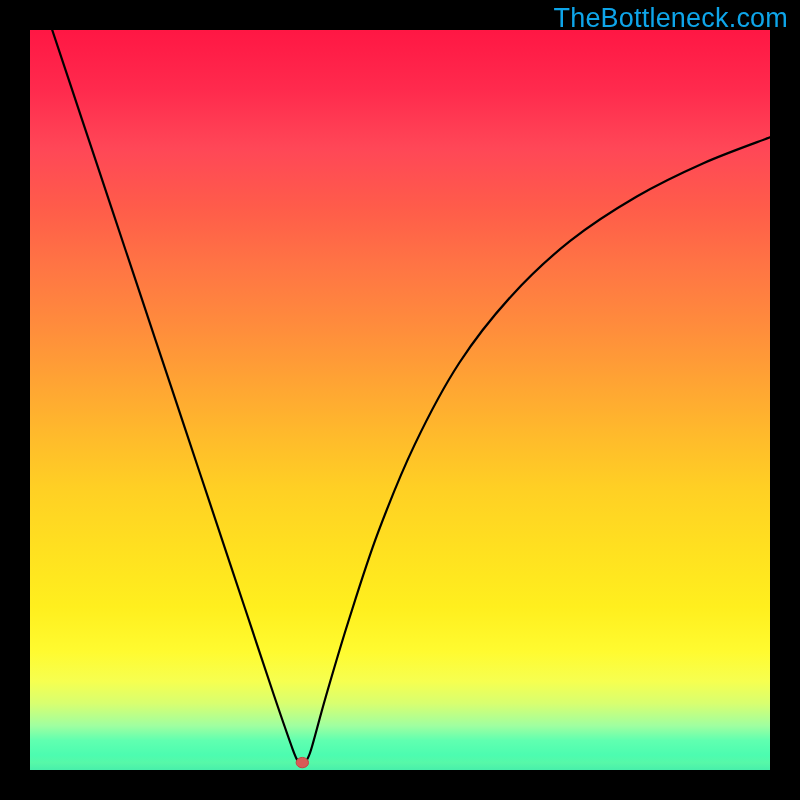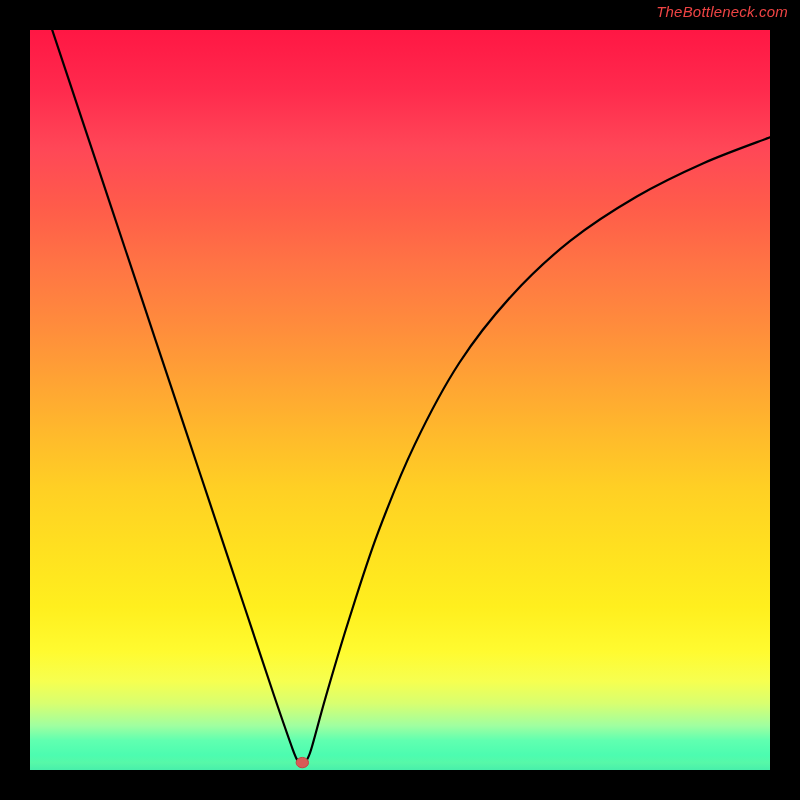--- a/index.html
+++ b/index.html
@@ -49,25 +49,24 @@
     position: absolute;
     left: 0;
     top: 0;
     width: 740px;
     height: 740px;
   }
   .watermark {
     position: absolute;
     top: 3px;
     right: 12px;
-    color: #ef4444;
-    font-size: 15px;
+    color: #0ea5e9;
+    font-size: 27px;
     font-weight: 500;
     letter-spacing: 0.2px;
-    font-style: italic;
   }
 </style>
 </head>
 <body>
 
 <div class="frame">
   <div class="plot-area">
     <svg class="curve-svg" viewBox="0 0 740 740" preserveAspectRatio="none">
       <path d="M 22.20 0.00 C 27.13 14.80, 41.93 59.20, 51.80 88.80 C 61.67 118.40, 71.53 148.00, 81.40 177.60 C 91.27 207.20, 101.13 236.80, 111.00 266.40 C 120.87 296.00, 130.73 325.60, 140.60 355.20 C 150.47 384.80, 160.33 414.40, 170.20 444.00 C 180.07 473.60, 191.17 506.90, 199.80 532.80 C 208.43 558.70, 214.60 577.20, 222.00 599.40 C 229.40 621.60, 237.42 646.02, 244.20 666.00 C 250.98 685.98, 258.75 708.43, 262.70 719.28 C 266.65 730.13, 267.02 729.15, 267.88 731.12" id="left-path" fill="none" stroke="#000000" stroke-width="2.2" stroke-linecap="round"></path>
       <path d="M 276.02 731.12 C 276.88 729.15, 277.87 730.13, 281.20 719.28 C 284.53 708.43, 289.83 687.21, 296.00 666.00 C 302.17 644.79, 309.57 619.13, 318.20 592.00 C 326.83 564.87, 336.70 532.80, 347.80 503.20 C 358.90 473.60, 371.23 442.77, 384.80 414.40 C 398.37 386.03, 413.17 357.67, 429.20 333.00 C 445.23 308.33, 462.50 286.75, 481.00 266.40 C 499.50 246.05, 519.23 227.55, 540.20 210.90 C 561.17 194.25, 584.60 179.45, 606.80 166.50 C 629.00 153.55, 651.20 143.07, 673.40 133.20 C 695.60 123.33, 728.90 111.62, 740.00 107.30" id="right-path" fill="none" stroke="#000000" stroke-width="2.2" stroke-linecap="round"></path>

